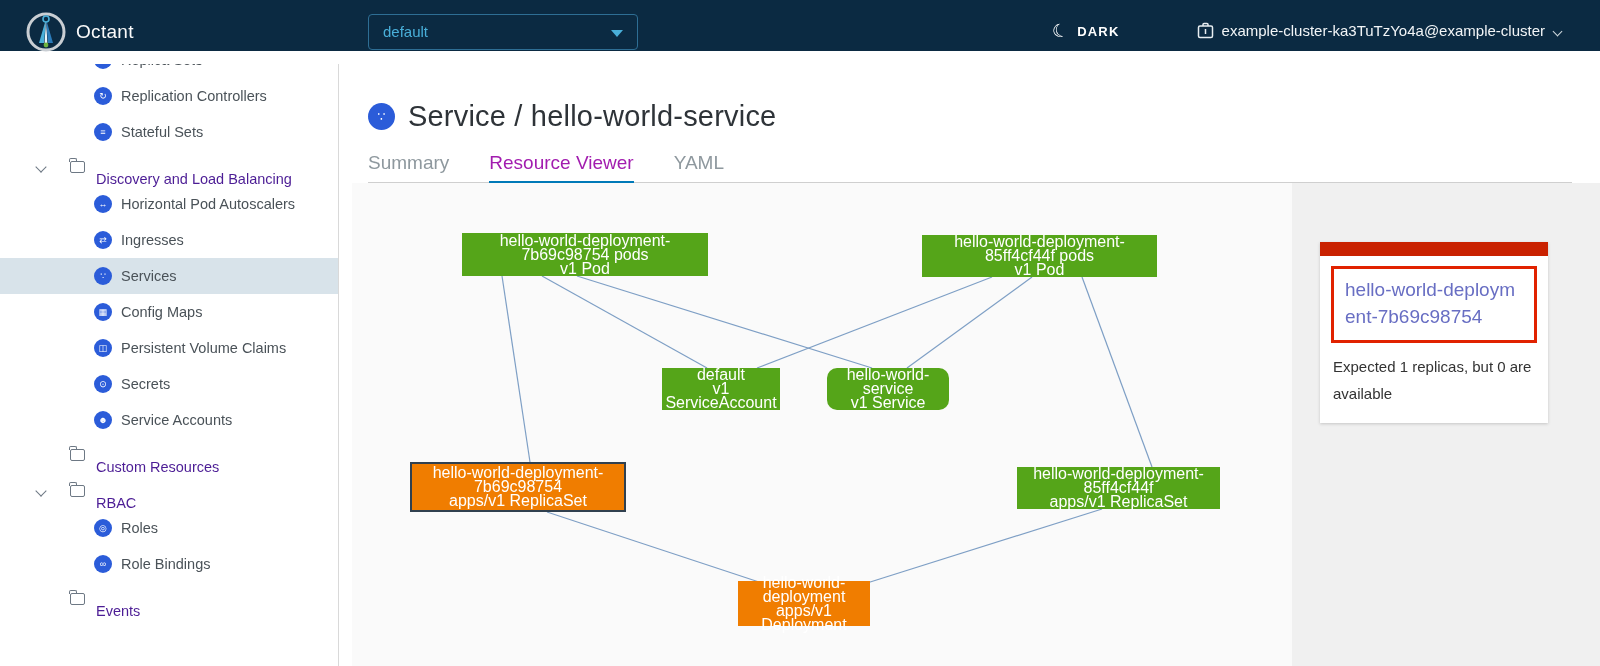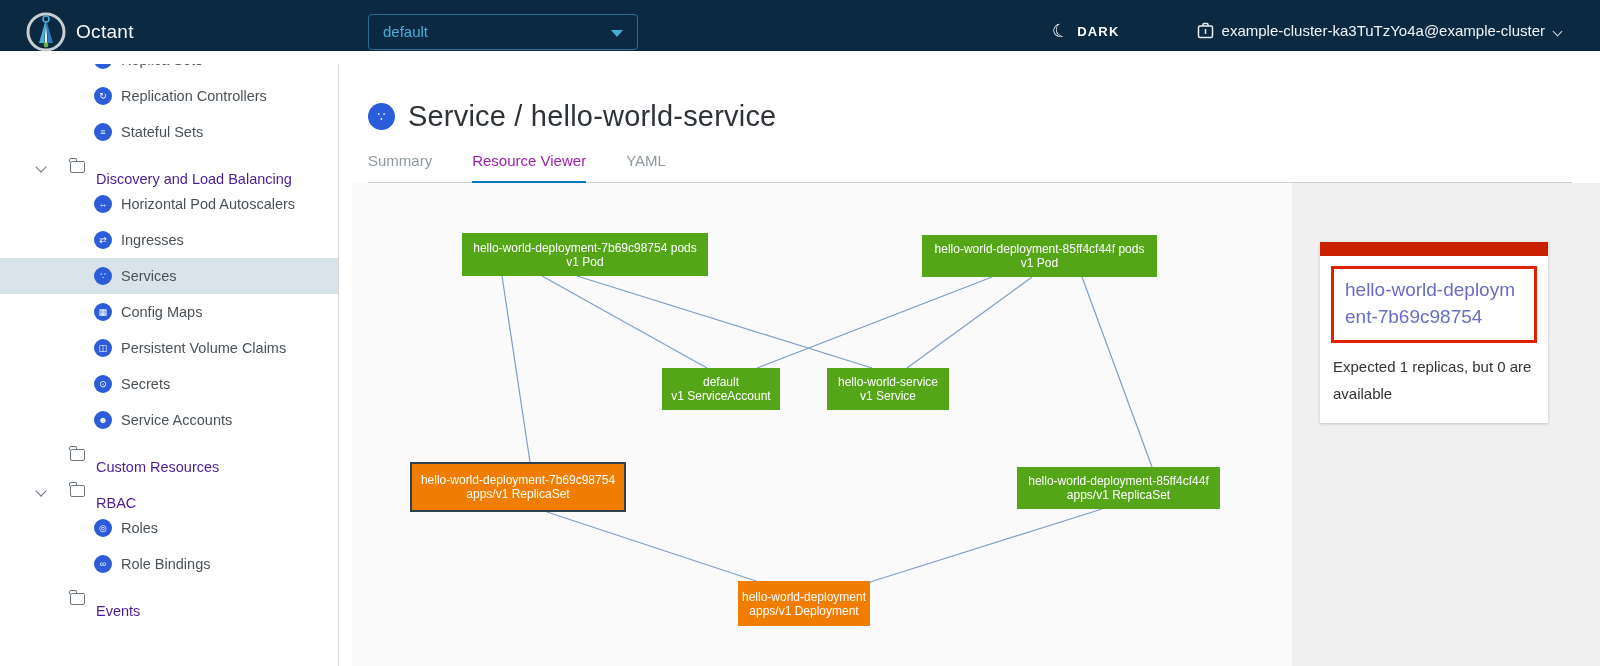--- a/index.html
+++ b/index.html
@@ -57,31 +57,31 @@
   .nav-row.resource .nav-label { position:absolute; left:121px; color:#4a5258; }
 
   
   .main { position:absolute; left:340px; top:64px; width:1260px; height:602px; background:#fff; }
   .page-title-row { position:absolute; left:28px; top:36px; display:flex; align-items:center; gap:13px; }
   .title-icon { width:27px; height:27px; border-radius:50%; background:#2b5cd9; color:#fff;
     font-size:13px; line-height:27px; text-align:center; flex:0 0 auto; }
   .page-title { font-size:29px; font-weight:300; color:#2e3338; letter-spacing:.2px; }
   .tabs { position:absolute; left:28px; top:88px; width:1204px; height:31px;
     border-bottom:1px solid #cfcfcf; display:flex; gap:40px; }
-  .tab { font-size:15px; color:#8e989e; padding-bottom:12px; cursor:pointer; position:relative; }
+  .tab { font-size:19px; color:#8e989e; padding-bottom:12px; cursor:pointer; position:relative; }
   .tab.active { color:#a21caf; font-weight:500; }
   .tab.active::after { content:""; position:absolute; left:0; right:0; bottom:-2px;
     height:3px; background:#0079b8; }
 
   
   .graph-panel { position:absolute; left:12px; top:119px; width:940px; height:483px;
     background:#fafafa; }
   .edges { position:absolute; left:0; top:0; width:940px; height:483px; }
   .gnode { position:absolute; display:flex; flex-direction:column; justify-content:center;
-    text-align:center; color:#fff; font-size:12px; line-height:14px; cursor:pointer; }
+    text-align:center; color:#fff; font-size:16px; line-height:14px; cursor:pointer; }
   .gnode.ok { background:#55a519; }
   .gnode.warn { background:#f07d00; }
   .gnode.selected { border:2px solid #30404f; }
 
   
   .detail-panel { position:absolute; left:952px; top:119px; width:308px; height:483px;
     background:#f0f0f0; }
   .card { position:absolute; left:28px; top:59px; width:228px; background:#fff;
     box-shadow:0 1px 3px rgba(0,0,0,.18); }
   .card-status-bar { height:14px; background:#c92100; }
@@ -227,21 +227,21 @@
           <div class="gnode-kind">v1 Pod</div>
         </div>
         <div class="gnode ok" style="left: 570px; top: 52px; width: 235px; height: 42px;">
           <div class="gnode-name">hello-world-deployment-85ff4cf44f pods</div>
           <div class="gnode-kind">v1 Pod</div>
         </div>
         <div class="gnode ok" style="left: 310px; top: 185px; width: 118px; height: 42px;">
           <div class="gnode-name">default</div>
           <div class="gnode-kind">v1 ServiceAccount</div>
         </div>
-        <div class="gnode ok" style="left: 475px; top: 185px; width: 122px; height: 42px;">
+        <div class="gnode ok" style="left: 475px; top: 185px; width: 122px; height: 42px; border-radius: 10px;">
           <div class="gnode-name">hello-world-service</div>
           <div class="gnode-kind">v1 Service</div>
         </div>
         <div class="gnode warn selected" style="left: 58px; top: 279px; width: 216px; height: 50px;">
           <div class="gnode-name">hello-world-deployment-7b69c98754</div>
           <div class="gnode-kind">apps/v1 ReplicaSet</div>
         </div>
         <div class="gnode ok" style="left: 665px; top: 284px; width: 203px; height: 42px;">
           <div class="gnode-name">hello-world-deployment-85ff4cf44f</div>
           <div class="gnode-kind">apps/v1 ReplicaSet</div>

